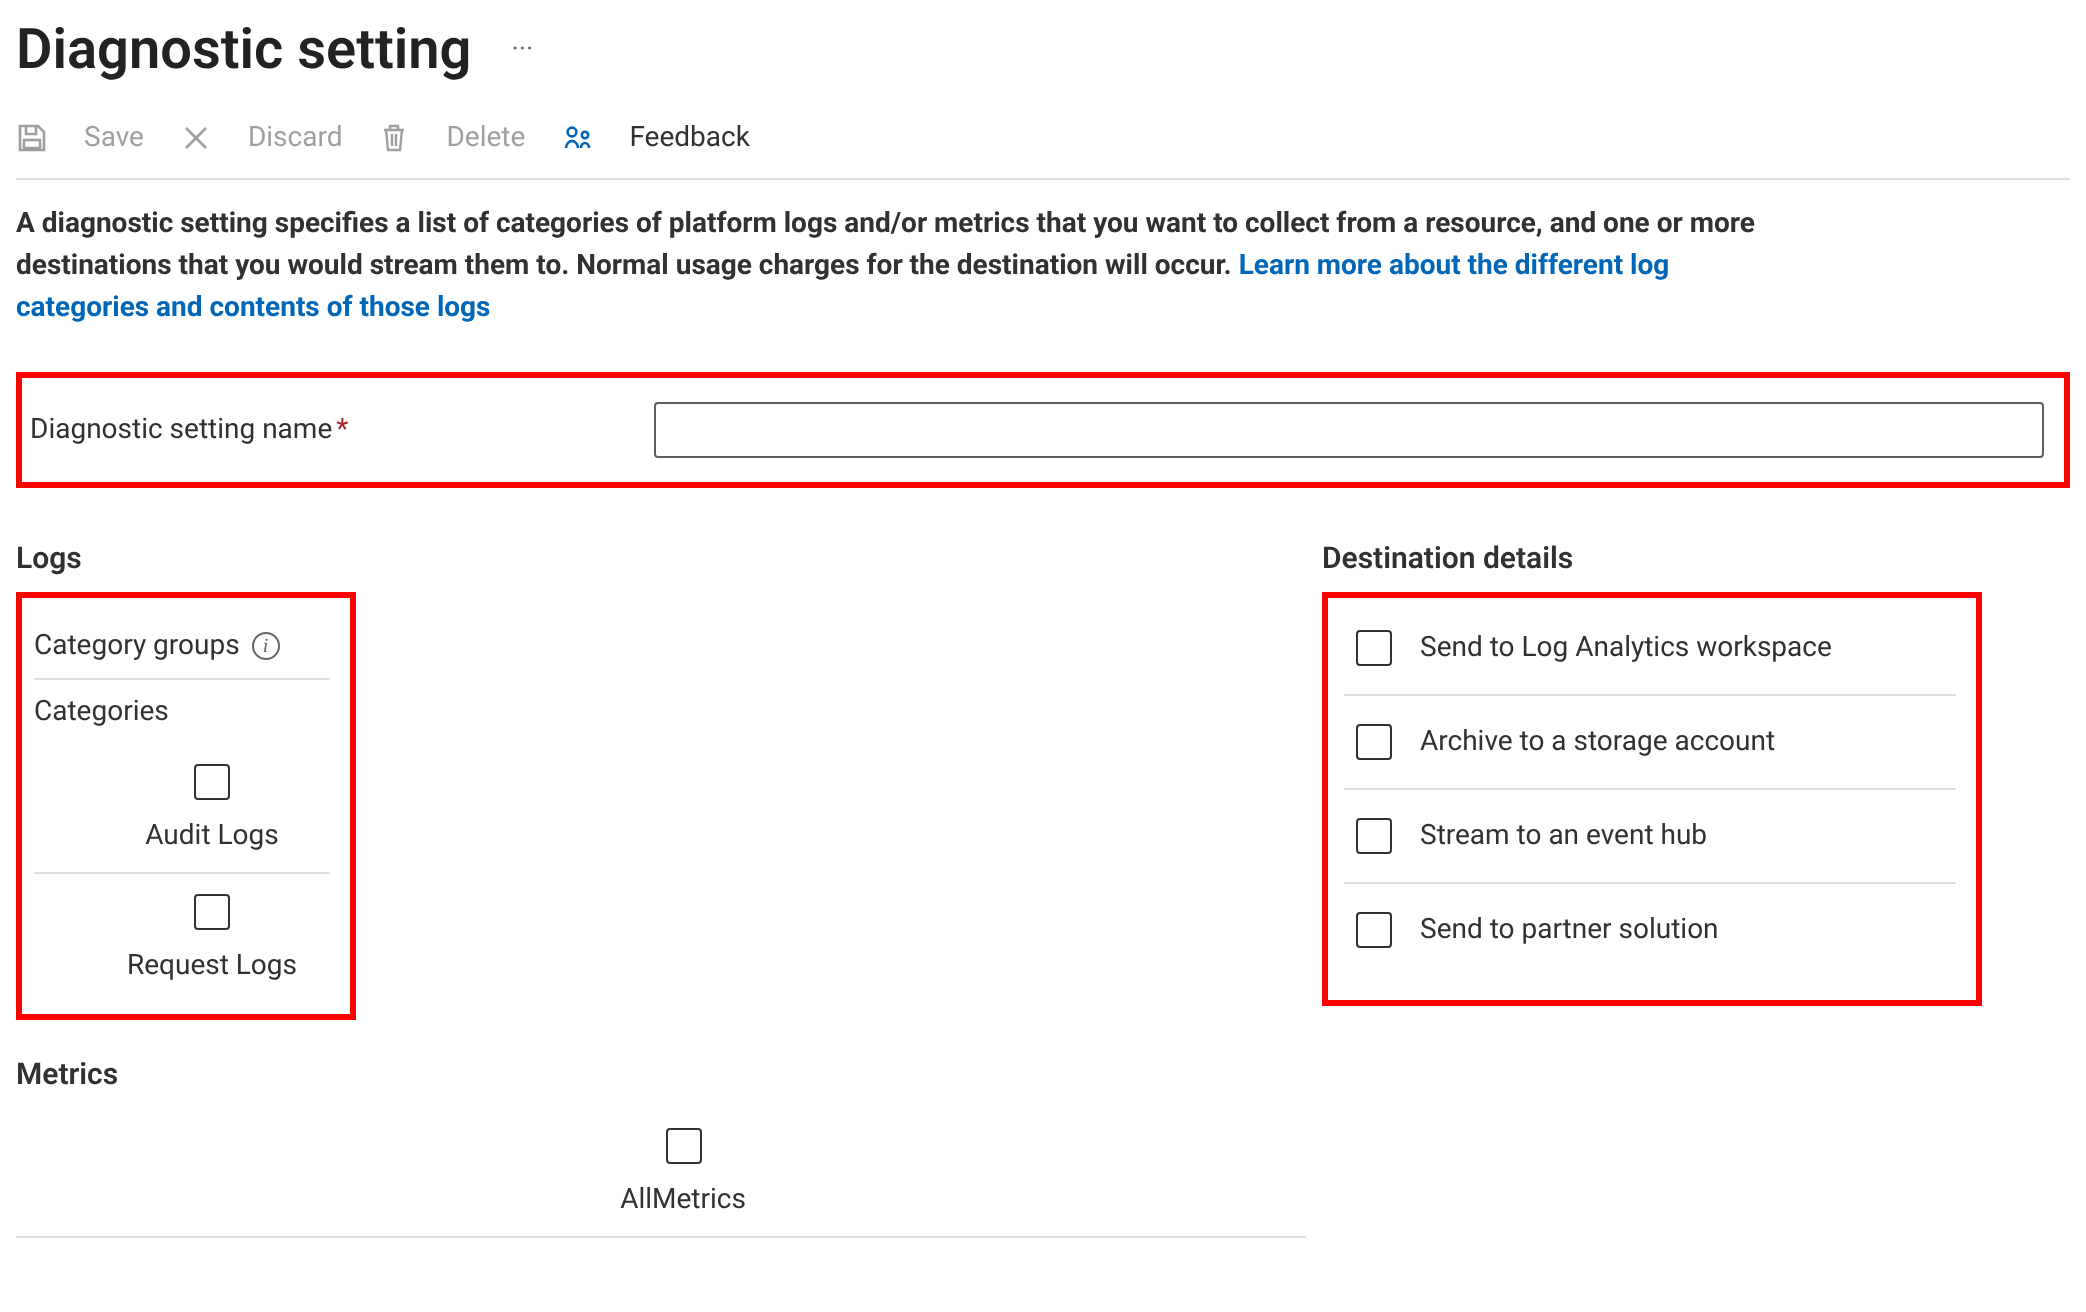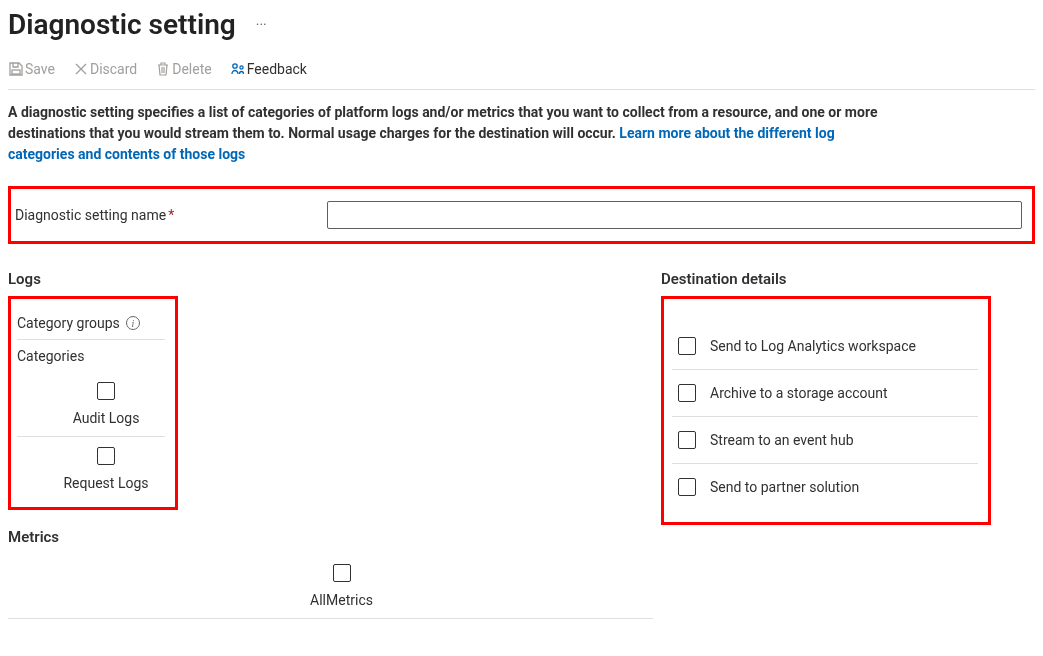--- a/index.html
+++ b/index.html
@@ -17,21 +17,21 @@
 
     .toolbar {
       display: flex;
       align-items: center;
       gap: 18px;
       padding: 8px 0 12px 0;
       border-bottom: 1px solid #e1dfdd;
       margin-bottom: 12px;
       font-size: 14px;
     }
-    .tb-btn { display: inline-flex; align-items: center; gap: 1px; color: #a19f9d; cursor: pointer; }
+    .tb-btn { display: inline-flex; align-items: center; gap: 18px; color: #a19f9d; cursor: pointer; }
     .tb-btn.enabled { color: #323130; }
     .tb-btn.feedback svg { stroke: #0067b8; }
     .tb-btn.feedback span { color: #323130; }
     .tb-icon { width: 16px; height: 16px; display:inline-flex; }
 
     .desc { font-size: 14px; line-height: 1.5; color: #323130; margin-bottom: 21px; max-width: 880px; font-weight: bold; }
     .desc a { color: #0067b8; text-decoration: none; }
 
     .hl-red { border: 3px solid #ff0000; }
 
@@ -79,21 +79,21 @@
       cursor: pointer;
       flex-shrink: 0;
     }
     .cbx-row.bordered { border-bottom: 1px solid #e1dfdd; }
     .cbx-row.plain { padding-left: 30px; flex-direction: column; }
     .hr { border-bottom: 1px solid #e1dfdd; margin: 4px 0 8px 0; }
 
     .metrics-block { margin-top: 10px; }
 
     .box-dest {
-      padding: 24px 10px 12px 8px;
+      padding: 2px 10px 12px 8px;
       width: 330px;
       margin-top: 4px;
     }
     .dest-row {
       display: flex; align-items: center;
       gap: 14px;
       padding: 14px 4px 14px 6px;
       border-bottom: 1px solid #e1dfdd;
       font-size: 14px;
     }

